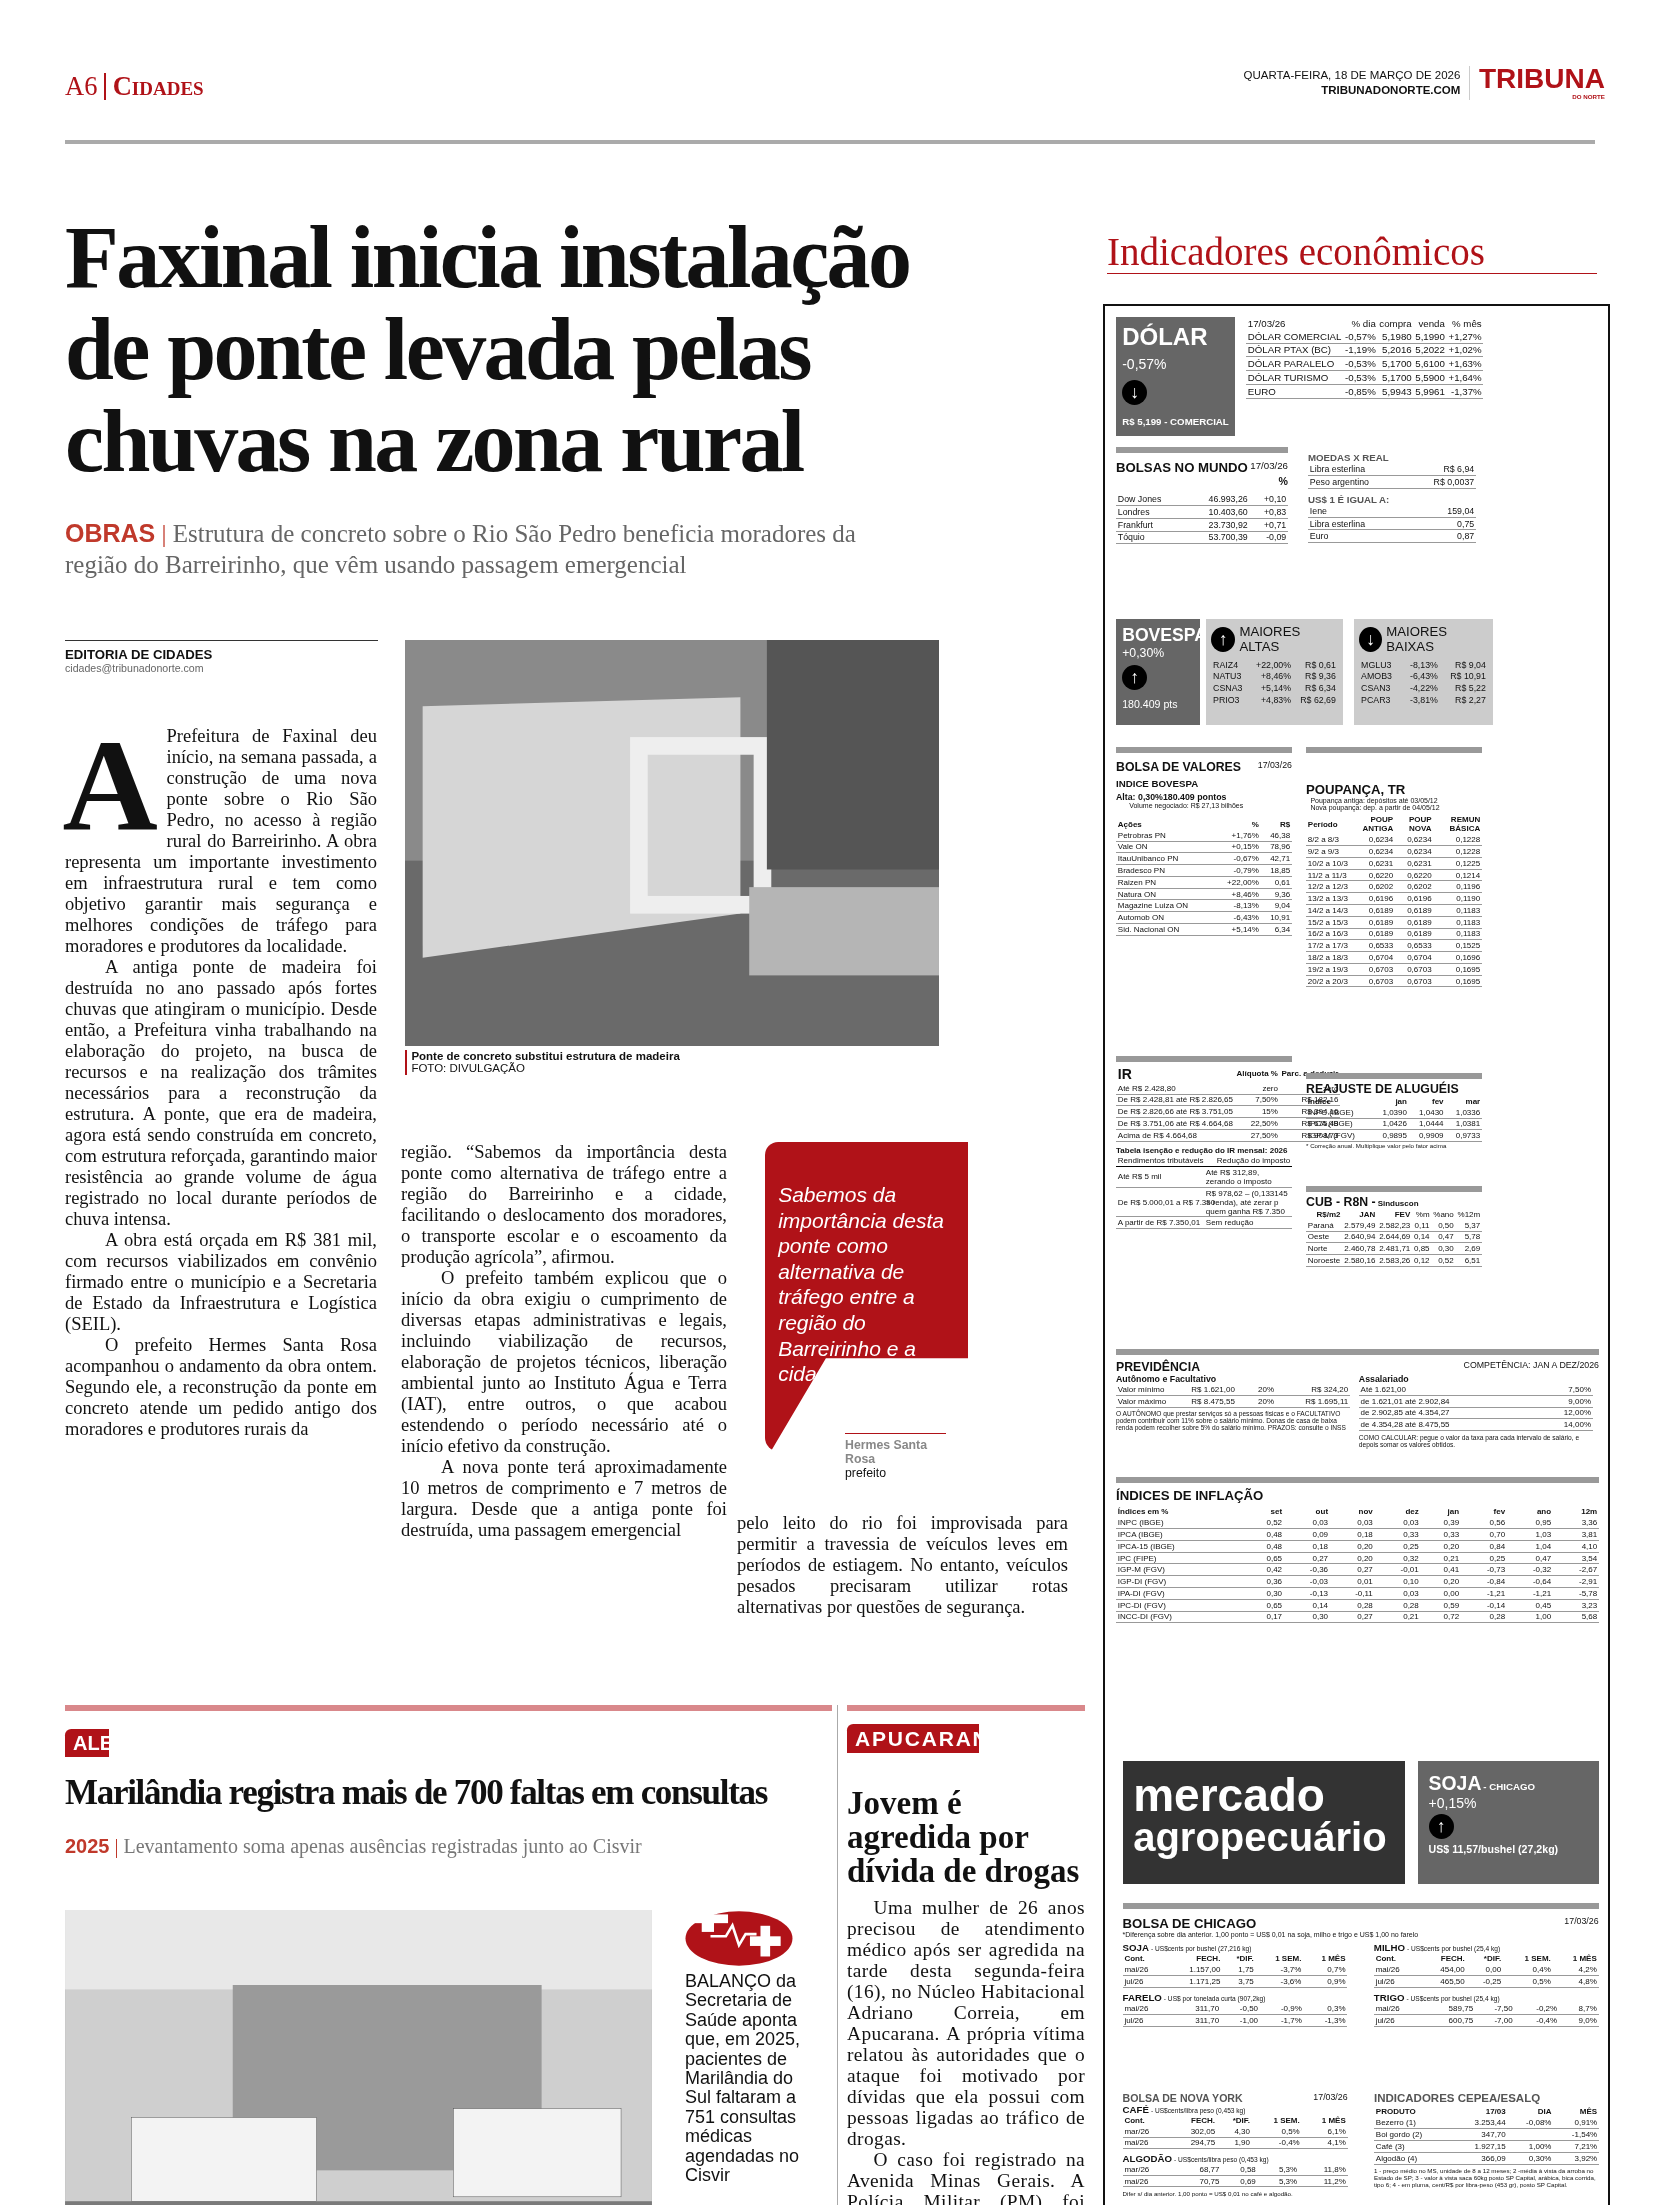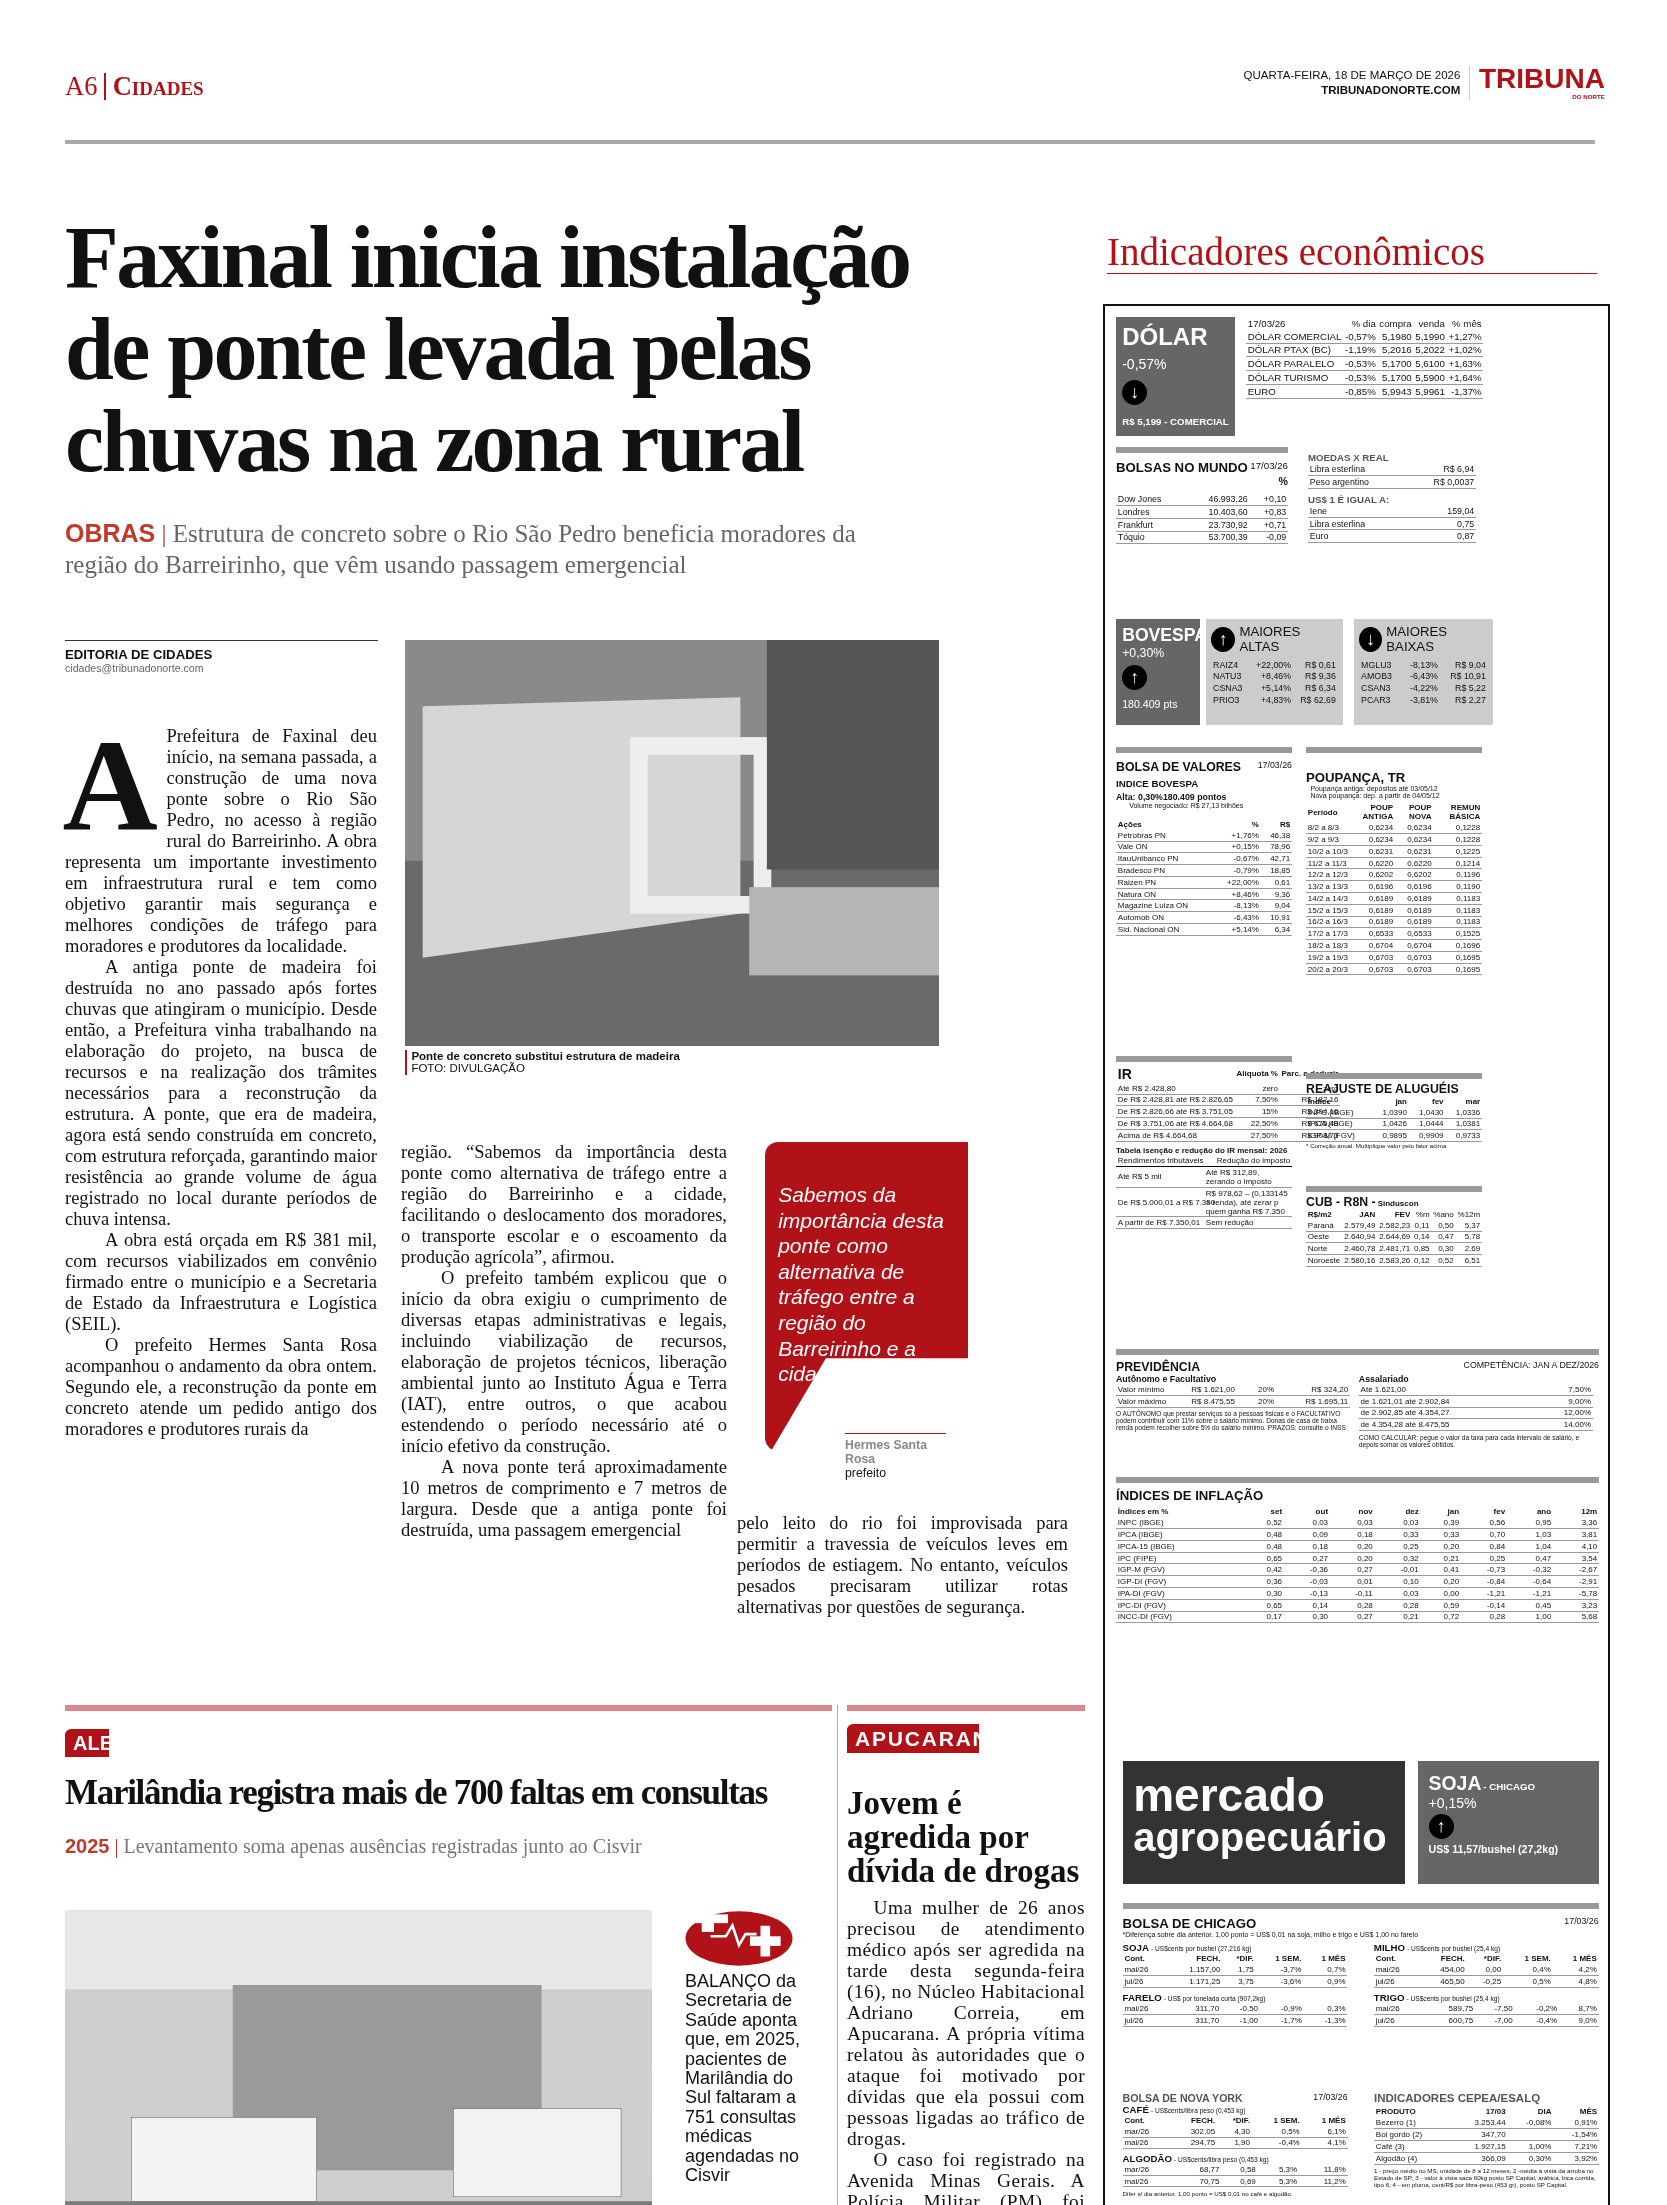--- a/index.html
+++ b/index.html
@@ -487,21 +487,21 @@
           </tr>
       <tr>
             <td>A partir de R$ 7.350,01</td>
             <td style="white-space:normal">Sem redução</td>
           </tr>
     </tbody>
       </table>
   </div>
 
   <div class="secbar" style="left:201px;top:441px;width:176px"></div>
-  <div class="p" style="left:201px;top:464px;width:176px">
+  <div class="p" style="left:201px;top:476px;width:176px">
     <div class="sec-h" style="font-size:13.2px">POUPANÇA, TR</div>
     <div style="font-size:7px;padding-left:4.4px">Poupança antiga: depósitos até 03/05/12</div>
     <div style="font-size:7px;padding-left:4.4px">Nova poupança: dep. a partir de 04/05/12</div>
     <table class="t18" style="width:100%;margin-top:3.5px">
       <tbody>
           <tr>
             <th style="text-align:left">Período</th>
             <th class="r" style="white-space:normal">POUP ANTIGA</th>
             <th class="r" style="white-space:normal">POUP NOVA</th>
             <th class="r" style="white-space:normal">REMUN BÁSICA</th>
@@ -621,21 +621,21 @@
       </table>
     <div style="font-size:6.2px">* Correção anual. Multiplique  valor pelo fator acima</div>
   </div>
 
   <div class="secbar" style="left:201px;top:880px;width:176px"></div>
   <div class="p" style="left:201px;top:889px;width:176px">
     <div><span class="sec-h" style="font-size:12.3px">CUB - R8N -</span> <span class="sec-h" style="font-size:8px">Sinduscon</span></div>
     <table class="t18" style="width:100%">
       <tbody>
           <tr>
-            <th style="text-align:left">R$/m2</th>
+            <th style="text-align:right">R$/m2</th>
             <th class="r">JAN</th>
             <th class="r">FEV</th>
             <th class="r" style="font-weight:normal">%m</th>
             <th class="r" style="font-weight:normal">%ano</th>
             <th class="r" style="font-weight:normal">%12m</th>
           </tr>
       <tr>
             <td>Paraná</td>
             <td class="r">2.579,49</td>
             <td class="r">2.582,23</td>

